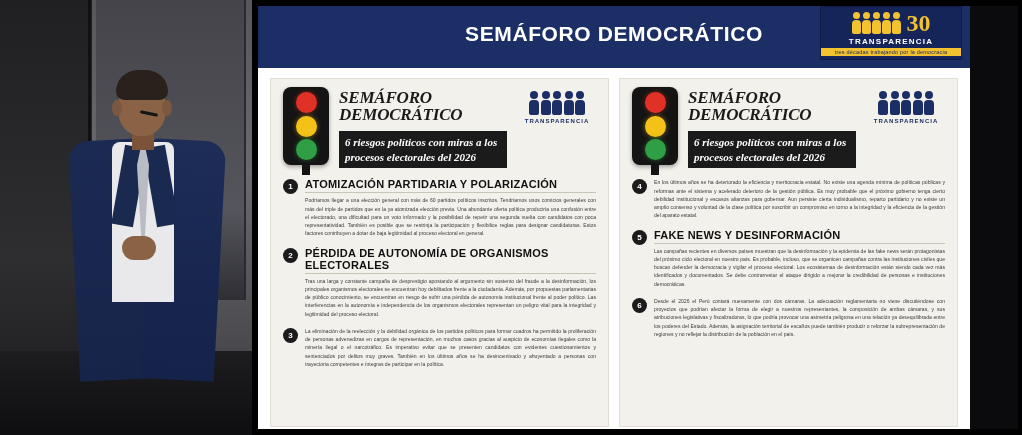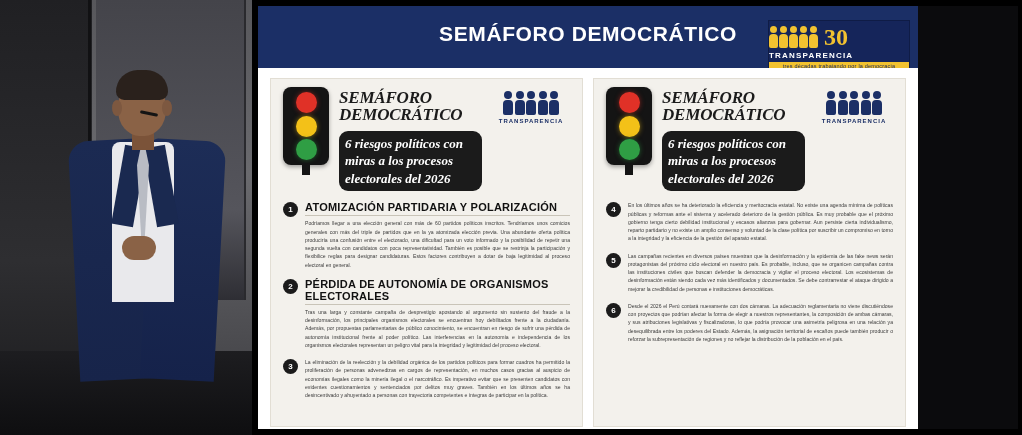--- a/index.html
+++ b/index.html
@@ -86,40 +86,40 @@
   }
   .hand {
     position:absolute; left:122px; top:236px; width:34px; height:24px;
     background:#8a6246; border-radius:12px;
   }
   .mic { position:absolute; left:140px; top:112px; width:18px; height:3px; background:#141414; border-radius:2px; transform:rotate(12deg); }
 
   
   .slide {
     position:absolute; left:258px; top:0;
-    width:660px; height:435px;
+    width:712px; height:435px;
     background:#0f766e;
   }
   .slide-header {
     position:relative;
     height:68px;
     background:#1b2f66;
     display:flex; align-items:center; justify-content:center;
   }
   .slide-title {
     color:#fff;
     font-size:21px;
     font-weight:bold;
     letter-spacing:0.6px;
   }
   .brand-block {
-    position:absolute; right:8px; top:20px;
+    position:absolute; right:8px; top:6px;
     width:142px; height:54px;
     background:#15255a;
-    display:flex; align-items:flex-start;
+    display:flex; align-items:center;
     flex-direction:column; justify-content:center;
     border:1px solid #0f1c46;
   }
   .brand-top { display:flex; align-items:center; gap:6px; }
   .brand-people { display:flex; gap:1px; align-items:flex-end; }
   .bp { width:9px; }
   .bp .bp-h { width:7px; height:7px; border-radius:50%; background:#f2c230; margin:0 auto 1px; }
   .bp .bp-b { width:9px; height:14px; background:#f2c230; border-radius:4px 4px 2px 2px; }
   .brand-30 {
     color:#f2c230; font-size:24px; font-weight:bold; line-height:1;
@@ -178,25 +178,24 @@
     font-family:"Liberation Serif", serif;
     font-style:italic; font-weight:bold;
     font-size:17px; color:#1b1b1b; line-height:1.02;
     letter-spacing:-0.2px;
   }
   .info-sub {
     margin-top:7px;
     background:#1b1b1b; color:#ffffff;
     font-family:"Liberation Serif", serif;
     font-style:italic; font-weight:bold;
-    font-size:13px; line-height:1.35;
+    font-size:11px; line-height:1.35;
     padding:4px 6px;
     display:inline-block;
     max-width:168px;
-    border-radius:9px;
   }
   .sheet-logo { width:78px; text-align:center; padding-top:4px; }
   .sl-people { display:flex; gap:1.5px; justify-content:center; align-items:flex-end; }
   .slp { width:10px; }
   .slp .slp-h { width:8px; height:8px; border-radius:50%; background:#1b2f66; margin:0 auto 1px; }
   .slp .slp-b { width:10px; height:15px; background:#1b2f66; border-radius:4px 4px 2px 2px; }
   .sl-name { margin-top:3px; font-size:6px; letter-spacing:1px; color:#1b2f66; font-weight:bold; }
 
   .risk { display:flex; gap:7px; margin-top:9px; }
   .risk-num {
@@ -397,20 +396,21 @@
         <div class="risk">
           <div class="risk-num">4</div>
           <div class="risk-body">
             <div class="risk-text">En los últimos años se ha deteriorado la eficiencia y meritocracia estatal. No existe una agenda mínima de políticas públicas y reformas ante el sistema y acelerado deterioro de la gestión pública. Es muy probable que el próximo gobierno tenga cierto debilidad institucional y escasos alianzas para gobernar. Aun persiste cierta individualismo, reparto partidario y no existe un amplio consenso y voluntad de la clase política por suscribir un compromiso en torno a la integridad y la eficiencia de la gestión del aparato estatal.</div>
           </div>
         </div>
 
         <div class="risk">
           <div class="risk-num">5</div>
           <div class="risk-body">
+            <div class="risk-title">FAKE NEWS Y DESINFORMACIÓN</div>
             <div class="risk-text">Las campañas recientes en diversos países muestran que la desinformación y la epidemia de las fake news serán protagonistas del próximo ciclo electoral en nuestro país. Es probable, incluso, que se organicen campañas contra las instituciones civiles que buscan defender la democracia y vigilar el proceso electoral. Los ecosistemas de desinformación están siendo cada vez más identificados y documentados. Se debe contrarrestar el ataque dirigido a mejorar la credibilidad de personas e instituciones democráticas.</div>
           </div>
         </div>
 
         <div class="risk">
           <div class="risk-num">6</div>
           <div class="risk-body">
             <div class="risk-text">Desde el 2026 el Perú contará nuevamente con dos cámaras. La adecuación reglamentaria no viene discutiéndose con proyectos que podrían afectar la forma de elegir a nuestros representantes, la composición de ambas cámaras, y sus atribuciones legislativas y fiscalizadoras, lo que podría provocar una asimetría peligrosa en una relación ya desequilibrada entre los poderes del Estado. Además, la asignación territorial de escaños puede también producir o reforzar la subrepresentación de regiones y no reflejar la distribución de la población en el país.</div>
           </div>
         </div>

